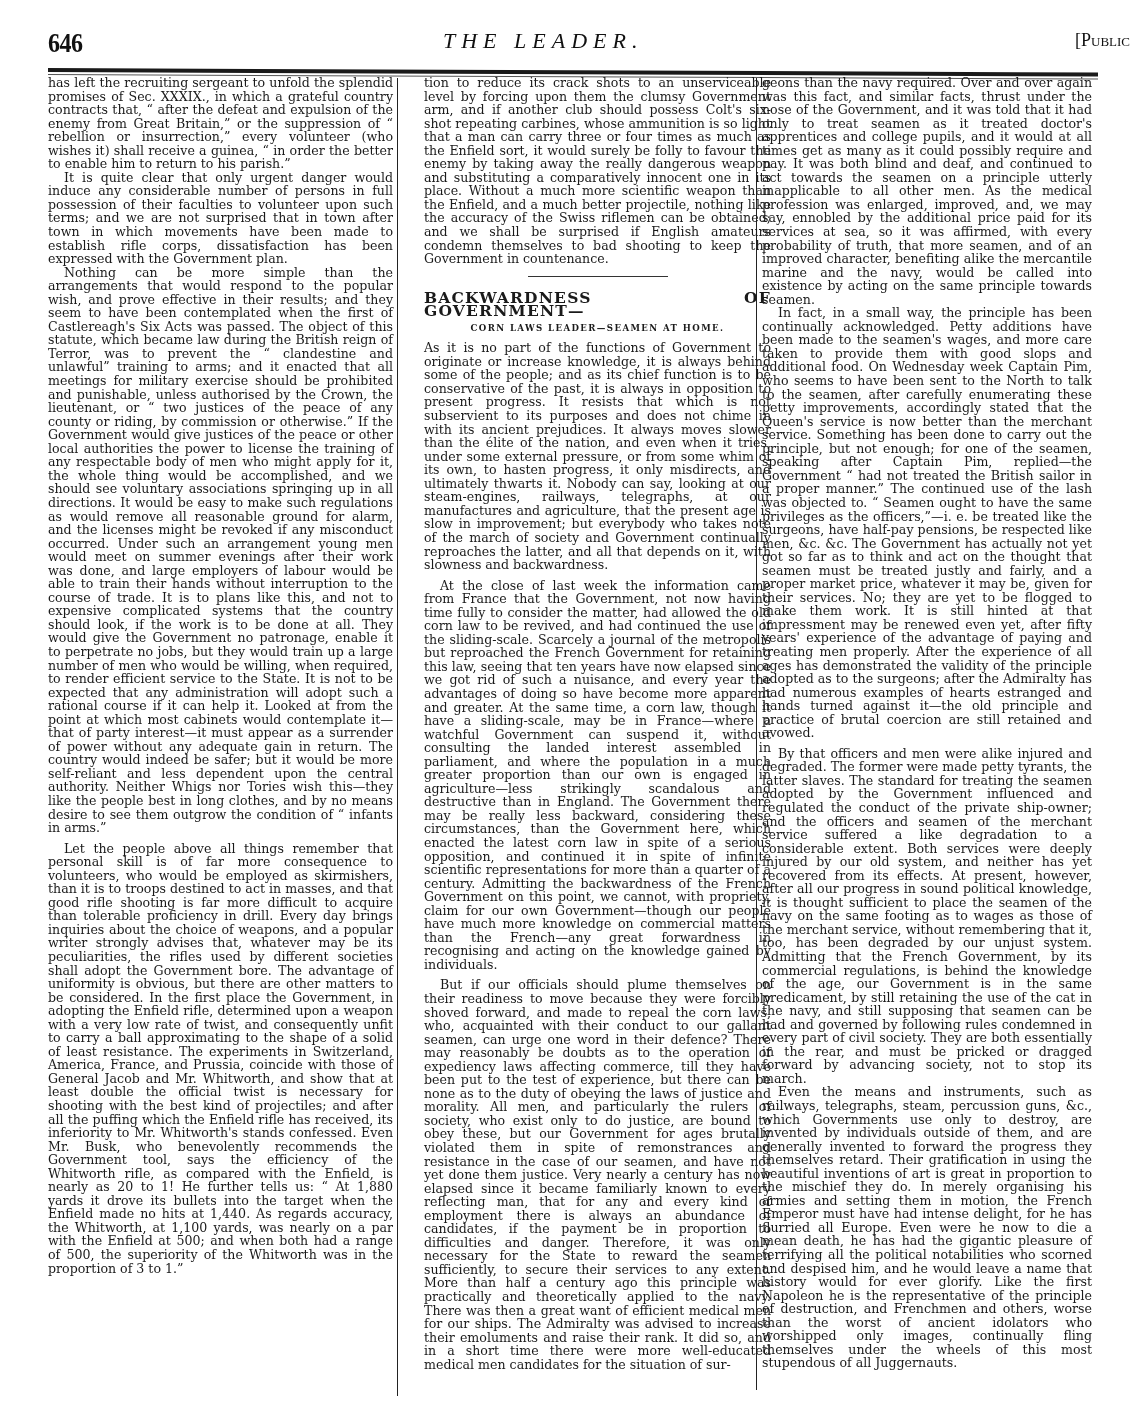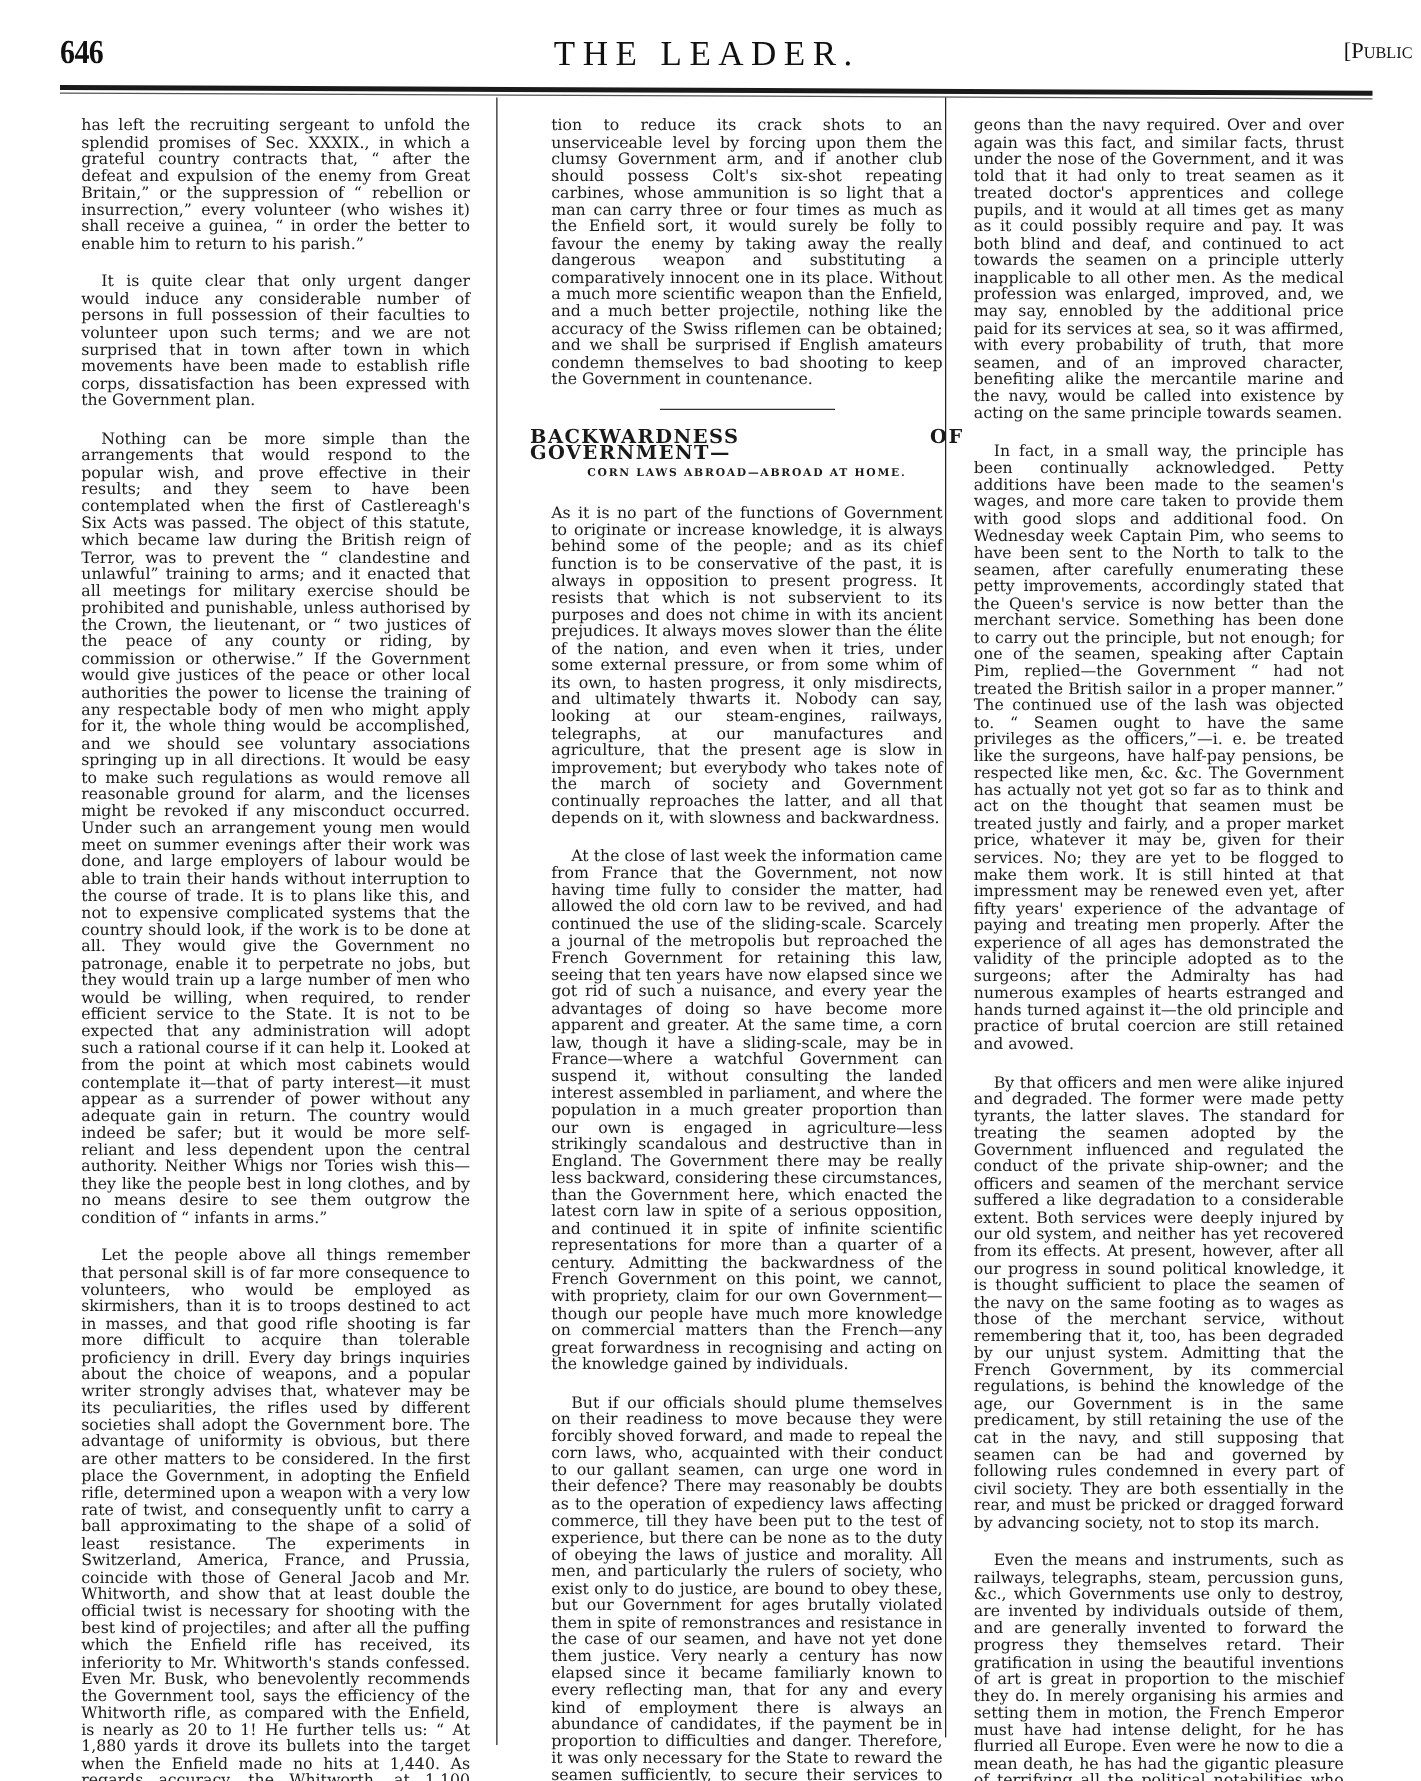--- a/index.html
+++ b/index.html
@@ -32,23 +32,24 @@
       letter-spacing: -0.5px;
       color: #111;
       transform: scaleY(1.12);
       transform-origin: left top;
     }
     .paper-title {
       position: absolute;
       left: 395px;
       top: 0;
       font-family: "Liberation Serif", serif;
-      font-size: 28px;
+      font-size: 22px;
       letter-spacing: 6px;
       color: #111;
+      font-style: italic;
     }
     .section-label {
       position: absolute;
       right: 8px;
       top: 2px;
       font-family: Liberation Serif, serif;
       font-size: 18px;
       color: #111;
       font-variant: small-caps;
     }
@@ -74,21 +75,21 @@
     }
     .col {
       position: absolute;
       top: 76px;
       font-size: 12.6px;
       line-height: 13.55px;
       text-align: justify;
       hyphens: none;
     }
     .col p {
-      margin: 17px;
+      margin: 0;
       text-indent: 16px;
     }
     .col p.noindent { text-indent: 0; }
     .col p.gap { margin-top: 7px; }
     #col1 { left: 48px; width: 345px; }
     #col2 { left: 424px; width: 347px; }
     #col3 { left: 762px; width: 330px; }
     .col-rule {
       position: absolute;
       width: 1px;
@@ -135,21 +136,21 @@
   <p class="noindent">has left the recruiting sergeant to unfold the splendid promises of Sec. XXXIX., in which a grateful country contracts that, “ after the defeat and expulsion of the enemy from Great Britain,” or the suppression of “ rebellion or insurrection,” every volunteer (who wishes it) shall receive a guinea, “ in order the better to enable him to return to his parish.”</p>
   <p>It is quite clear that only urgent danger would induce any considerable number of persons in full possession of their faculties to volunteer upon such terms; and we are not surprised that in town after town in which movements have been made to establish rifle corps, dissatisfaction has been expressed with the Government plan.</p>
   <p>Nothing can be more simple than the arrangements that would respond to the popular wish, and prove effective in their results; and they seem to have been contemplated when the first of Castlereagh's Six Acts was passed. The object of this statute, which became law during the British reign of Terror, was to prevent the “ clandestine and unlawful” training to arms; and it enacted that all meetings for military exercise should be prohibited and punishable, unless authorised by the Crown, the lieutenant, or “ two justices of the peace of any county or riding, by commission or otherwise.” If the Government would give justices of the peace or other local authorities the power to license the training of any respectable body of men who might apply for it, the whole thing would be accomplished, and we should see voluntary associations springing up in all directions. It would be easy to make such regulations as would remove all reasonable ground for alarm, and the licenses might be revoked if any misconduct occurred. Under such an arrangement young men would meet on summer evenings after their work was done, and large employers of labour would be able to train their hands without interruption to the course of trade. It is to plans like this, and not to expensive complicated systems that the country should look, if the work is to be done at all. They would give the Government no patronage, enable it to perpetrate no jobs, but they would train up a large number of men who would be willing, when required, to render efficient service to the State. It is not to be expected that any administration will adopt such a rational course if it can help it. Looked at from the point at which most cabinets would contemplate it—that of party interest—it must appear as a surrender of power without any adequate gain in return. The country would indeed be safer; but it would be more self-reliant and less dependent upon the central authority. Neither Whigs nor Tories wish this—they like the people best in long clothes, and by no means desire to see them outgrow the condition of “ infants in arms.”</p>
   <p class="gap">Let the people above all things remember that personal skill is of far more consequence to volunteers, who would be employed as skirmishers, than it is to troops destined to act in masses, and that good rifle shooting is far more difficult to acquire than tolerable proficiency in drill. Every day brings inquiries about the choice of weapons, and a popular writer strongly advises that, whatever may be its peculiarities, the rifles used by different societies shall adopt the Government bore. The advantage of uniformity is obvious, but there are other matters to be considered. In the first place the Government, in adopting the Enfield rifle, determined upon a weapon with a very low rate of twist, and consequently unfit to carry a ball approximating to the shape of a solid of least resistance. The experiments in Switzerland, America, France, and Prussia, coincide with those of General Jacob and Mr. Whitworth, and show that at least double the official twist is necessary for shooting with the best kind of projectiles; and after all the puffing which the Enfield rifle has received, its inferiority to Mr. Whitworth's stands confessed. Even Mr. Busk, who benevolently recommends the Government tool, says the efficiency of the Whitworth rifle, as compared with the Enfield, is nearly as 20 to 1! He further tells us: “ At 1,880 yards it drove its bullets into the target when the Enfield made no hits at 1,440. As regards accuracy, the Whitworth, at 1,100 yards, was nearly on a par with the Enfield at 500; and when both had a range of 500, the superiority of the Whitworth was in the proportion of 3 to 1.”</p>
 </div>
 
 <div class="col" id="col2">
   <p class="noindent">tion to reduce its crack shots to an unserviceable level by forcing upon them the clumsy Government arm, and if another club should possess Colt's six-shot repeating carbines, whose ammunition is so light that a man can carry three or four times as much as the Enfield sort, it would surely be folly to favour the enemy by taking away the really dangerous weapon and substituting a comparatively innocent one in its place. Without a much more scientific weapon than the Enfield, and a much better projectile, nothing like the accuracy of the Swiss riflemen can be obtained; and we shall be surprised if English amateurs condemn themselves to bad shooting to keep the Government in countenance.</p>
   <div class="sep"></div>
   <h2 class="article-title">BACKWARDNESS OF GOVERNMENT—</h2>
-  <div class="article-sub">CORN LAWS ABROAD—ABROAD AT HOME.</div>
+  <div class="article-sub">CORN LAWS LEADER—SEAMEN AT HOME.</div>
   <p class="noindent">As it is no part of the functions of Government to originate or increase knowledge, it is always behind some of the people; and as its chief function is to be conservative of the past, it is always in opposition to present progress. It resists that which is not subservient to its purposes and does not chime in with its ancient prejudices. It always moves slower than the élite of the nation, and even when it tries, under some external pressure, or from some whim of its own, to hasten progress, it only misdirects, and ultimately thwarts it. Nobody can say, looking at our steam-engines, railways, telegraphs, at our manufactures and agriculture, that the present age is slow in improvement; but everybody who takes note of the march of society and Government continually reproaches the latter, and all that depends on it, with slowness and backwardness.</p>
   <p class="gap">At the close of last week the information came from France that the Government, not now having time fully to consider the matter, had allowed the old corn law to be revived, and had continued the use of the sliding-scale. Scarcely a journal of the metropolis but reproached the French Government for retaining this law, seeing that ten years have now elapsed since we got rid of such a nuisance, and every year the advantages of doing so have become more apparent and greater. At the same time, a corn law, though it have a sliding-scale, may be in France—where a watchful Government can suspend it, without consulting the landed interest assembled in parliament, and where the population in a much greater proportion than our own is engaged in agriculture—less strikingly scandalous and destructive than in England. The Government there may be really less backward, considering these circumstances, than the Government here, which enacted the latest corn law in spite of a serious opposition, and continued it in spite of infinite scientific representations for more than a quarter of a century. Admitting the backwardness of the French Government on this point, we cannot, with propriety, claim for our own Government—though our people have much more knowledge on commercial matters than the French—any great forwardness in recognising and acting on the knowledge gained by individuals.</p>
   <p class="gap">But if our officials should plume themselves on their readiness to move because they were forcibly shoved forward, and made to repeal the corn laws, who, acquainted with their conduct to our gallant seamen, can urge one word in their defence? There may reasonably be doubts as to the operation of expediency laws affecting commerce, till they have been put to the test of experience, but there can be none as to the duty of obeying the laws of justice and morality. All men, and particularly the rulers of society, who exist only to do justice, are bound to obey these, but our Government for ages brutally violated them in spite of remonstrances and resistance in the case of our seamen, and have not yet done them justice. Very nearly a century has now elapsed since it became familiarly known to every reflecting man, that for any and every kind of employment there is always an abundance of candidates, if the payment be in proportion to difficulties and danger. Therefore, it was only necessary for the State to reward the seamen sufficiently, to secure their services to any extent. More than half a century ago this principle was practically and theoretically applied to the navy. There was then a great want of efficient medical men for our ships. The Admiralty was advised to increase their emoluments and raise their rank. It did so, and in a short time there were more well-educated medical men candidates for the situation of sur-</p>
 </div>
 
 <div class="col" id="col3">
   <p class="noindent">geons than the navy required. Over and over again was this fact, and similar facts, thrust under the nose of the Government, and it was told that it had only to treat seamen as it treated doctor's apprentices and college pupils, and it would at all times get as many as it could possibly require and pay. It was both blind and deaf, and continued to act towards the seamen on a principle utterly inapplicable to all other men. As the medical profession was enlarged, improved, and, we may say, ennobled by the additional price paid for its services at sea, so it was affirmed, with every probability of truth, that more seamen, and of an improved character, benefiting alike the mercantile marine and the navy, would be called into existence by acting on the same principle towards seamen.</p>
   <p>In fact, in a small way, the principle has been continually acknowledged. Petty additions have been made to the seamen's wages, and more care taken to provide them with good slops and additional food. On Wednesday week Captain Pim, who seems to have been sent to the North to talk to the seamen, after carefully enumerating these petty improvements, accordingly stated that the Queen's service is now better than the merchant service. Something has been done to carry out the principle, but not enough; for one of the seamen, speaking after Captain Pim, replied—the Government “ had not treated the British sailor in a proper manner.” The continued use of the lash was objected to. “ Seamen ought to have the same privileges as the officers,”—i. e. be treated like the surgeons, have half-pay pensions, be respected like men, &amp;c. &amp;c. The Government has actually not yet got so far as to think and act on the thought that seamen must be treated justly and fairly, and a proper market price, whatever it may be, given for their services. No; they are yet to be flogged to make them work. It is still hinted at that impressment may be renewed even yet, after fifty years' experience of the advantage of paying and treating men properly. After the experience of all ages has demonstrated the validity of the principle adopted as to the surgeons; after the Admiralty has had numerous examples of hearts estranged and hands turned against it—the old principle and practice of brutal coercion are still retained and avowed.</p>
   <p class="gap">By that officers and men were alike injured and degraded. The former were made petty tyrants, the latter slaves. The standard for treating the seamen adopted by the Government influenced and regulated the conduct of the private ship-owner; and the officers and seamen of the merchant service suffered a like degradation to a considerable extent. Both services were deeply injured by our old system, and neither has yet recovered from its effects. At present, however, after all our progress in sound political knowledge, it is thought sufficient to place the seamen of the navy on the same footing as to wages as those of the merchant service, without remembering that it, too, has been degraded by our unjust system. Admitting that the French Government, by its commercial regulations, is behind the knowledge of the age, our Government is in the same predicament, by still retaining the use of the cat in the navy, and still supposing that seamen can be had and governed by following rules condemned in every part of civil society. They are both essentially in the rear, and must be pricked or dragged forward by advancing society, not to stop its march.</p>
   <p>Even the means and instruments, such as railways, telegraphs, steam, percussion guns, &amp;c., which Governments use only to destroy, are invented by individuals outside of them, and are generally invented to forward the progress they themselves retard. Their gratification in using the beautiful inventions of art is great in proportion to the mischief they do. In merely organising his armies and setting them in motion, the French Emperor must have had intense delight, for he has flurried all Europe. Even were he now to die a mean death, he has had the gigantic pleasure of terrifying all the political notabilities who scorned and despised him, and he would leave a name that history would for ever glorify. Like the first Napoleon he is the representative of the principle of destruction, and Frenchmen and others, worse than the worst of ancient idolators who worshipped only images, continually fling themselves under the wheels of this most stupendous of all Juggernauts.</p>

